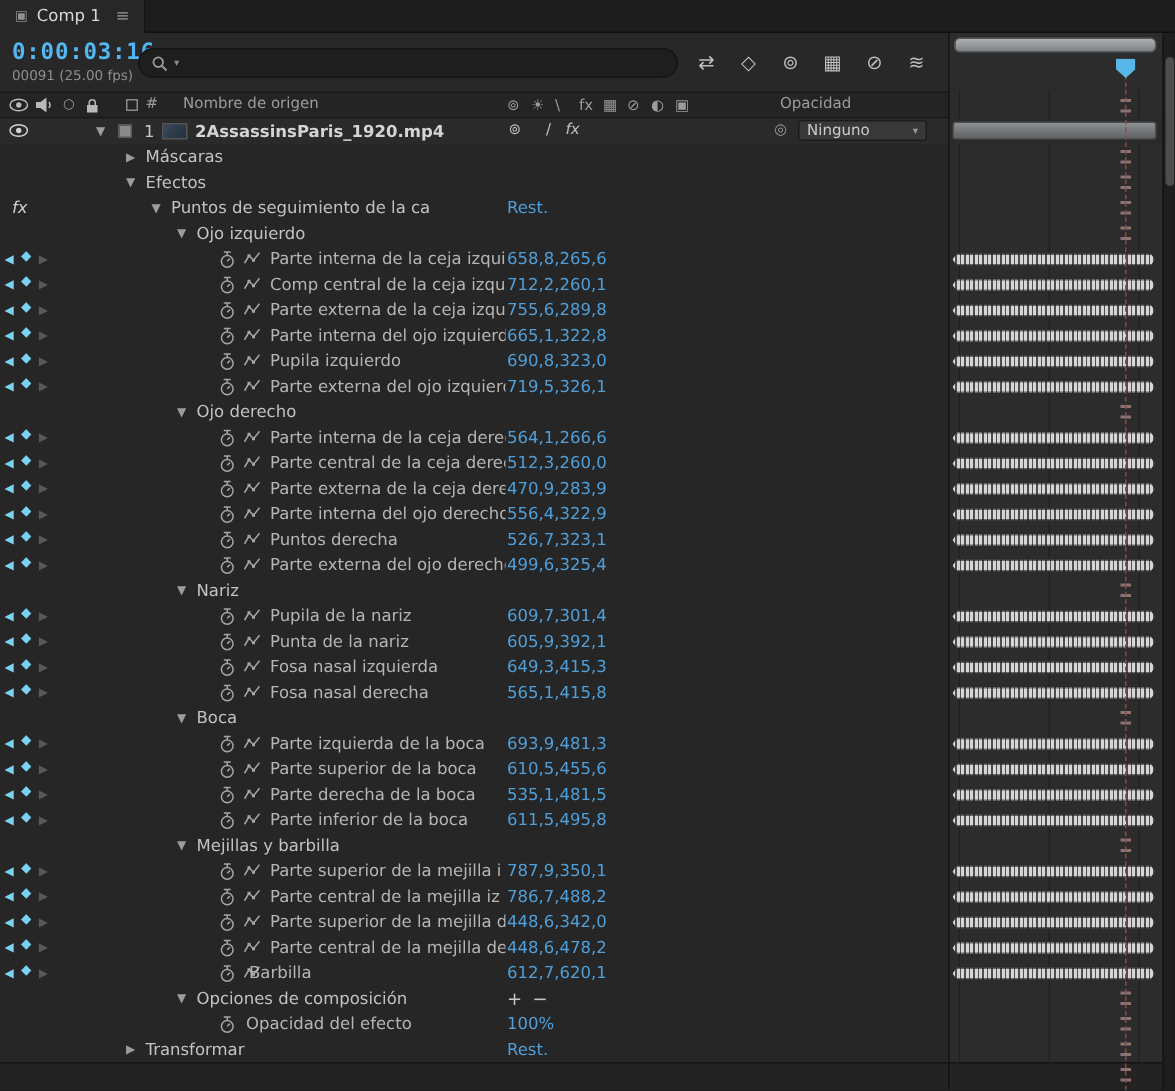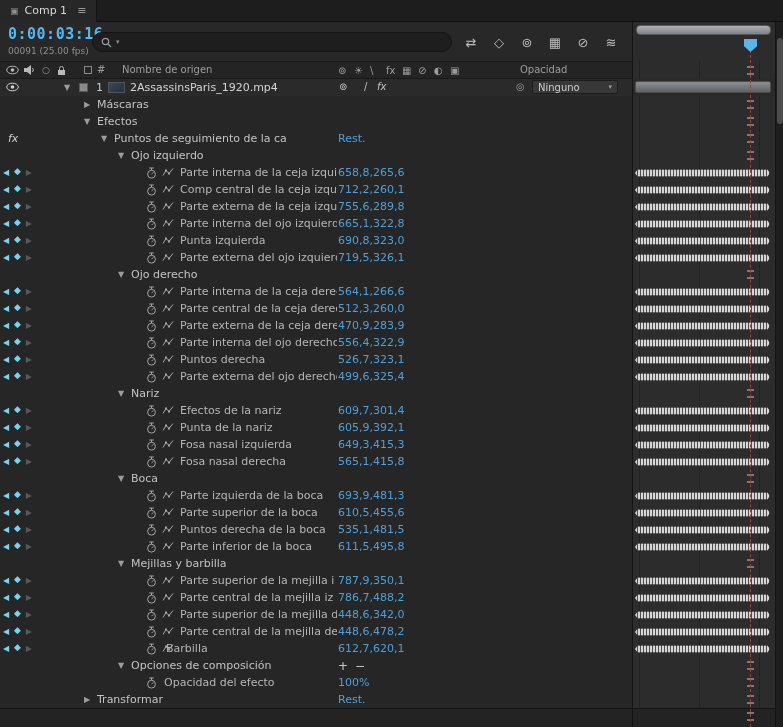--- a/index.html
+++ b/index.html
@@ -59,21 +59,21 @@
         box-shadow:inset 0 1px 0 rgba(30,30,30,.6), inset 0 -1px 0 rgba(30,30,30,.6);
         clip-path:polygon(0 50%,3px 0,calc(100% - 3px) 0,100% 50%,calc(100% - 3px) 100%,3px 100%)}
   .ibeam{position:absolute;width:7px;height:9px;border-top:2px solid #8d7272;border-bottom:2px solid #8d7272}
   .layerbar{position:absolute;left:2px;top:2px;width:136px;height:12px;border-radius:2px;background:linear-gradient(#8b8f92,#5f6366);border:1px solid #4a4e50}
 
   
   .layer-row{background:#2a2a2a}
   .lchip{position:absolute;left:79px;top:4px;width:9px;height:9px;background:#8a8a8a;border:1px solid #5a5a5a}
   .lnum{position:absolute;left:96px;top:2px;color:#c8c8c8}
   .thumb{position:absolute;left:108px;top:3px;width:17px;height:11px;background:linear-gradient(135deg,#3a4a5a,#22303e);border:1px solid #555}
-  .lname{position:absolute;left:130px;top:2px;color:#d4d4d4;font-weight:normal}
+  .lname{position:absolute;left:130px;top:2px;color:#d4d4d4;font-weight:bold}
   .sw{position:absolute;top:2px;font-size:10px;color:#c2c2c2}
   .swfx{font-style:italic}
   .pickwhip{position:absolute;left:516px;top:2px;color:#9a9a9a;font-size:10px}
   .parent-dd{position:absolute;left:532px;top:1px;width:86px;height:14px;background:#383838;border:1px solid #1c1c1c;border-radius:2px;color:#cccccc;font-size:10px;display:flex;align-items:center;justify-content:space-between;padding:0 5px}
   .dd-caret{font-size:7px;color:#9a9a9a}
 
   
   .cti{position:absolute;left:750px;top:50px;height:677px;width:0;border-left:1px dashed #9a443c;z-index:5}
   .playhead{position:absolute;left:744px;top:39px;width:13px;height:13px;background:#58b6e8;clip-path:polygon(0 0,100% 0,100% 55%,50% 100%,0 55%);z-index:6}
   .vscroll{position:absolute;left:775px;top:22px;width:8px;height:705px;background:#1e1e1e;border-left:1px solid #141414}
@@ -309,21 +309,21 @@
               <line x1="5.5" y1="1" x2="5.5" y2="3.2"></line>
               <circle cx="5.5" cy="7.2" r="3.9"></circle>
               <line x1="5.5" y1="7.2" x2="7.3" y2="5.4"></line>
             </g>
           </svg></span>
         <span class="icon-btn" style="left:162px"><svg width="12" height="10" viewBox="0 0 12 10">
             <polyline points="1,8.5 4,3.5 7,6.5 11,1.5" fill="none" stroke="#a6a6a6"></polyline>
             <rect x="3" y="2.5" width="2" height="2" fill="#a6a6a6"></rect>
             <rect x="6" y="5.5" width="2" height="2" fill="#a6a6a6"></rect>
           </svg></span>
-        <span class="plabel" style="left:180px">Punta izquierda</span>
+        <span class="plabel" style="left:180px">Pupila izquierdo</span>
         <span class="val">690,8,323,0</span>
         <div class="tlcell">
           <div class="kbar"></div>
         </div>
       </div>
       <div class="row" style="top: 249px;">
         <span class="kfnav">
           <span class="kfprev">◀</span>
           <span class="kfdot">◆</span>
           <span class="kfnext">▶</span>
@@ -523,21 +523,21 @@
               <line x1="5.5" y1="1" x2="5.5" y2="3.2"></line>
               <circle cx="5.5" cy="7.2" r="3.9"></circle>
               <line x1="5.5" y1="7.2" x2="7.3" y2="5.4"></line>
             </g>
           </svg></span>
         <span class="icon-btn" style="left:162px"><svg width="12" height="10" viewBox="0 0 12 10">
             <polyline points="1,8.5 4,3.5 7,6.5 11,1.5" fill="none" stroke="#a6a6a6"></polyline>
             <rect x="3" y="2.5" width="2" height="2" fill="#a6a6a6"></rect>
             <rect x="6" y="5.5" width="2" height="2" fill="#a6a6a6"></rect>
           </svg></span>
-        <span class="plabel" style="left:180px">Efectos de la nariz</span>
+        <span class="plabel" style="left:180px">Pupila de la nariz</span>
         <span class="val">609,7,301,4</span>
         <div class="tlcell">
           <div class="kbar"></div>
         </div>
       </div>
       <div class="row" style="top: 419px;">
         <span class="kfnav">
           <span class="kfprev">◀</span>
           <span class="kfdot">◆</span>
           <span class="kfnext">▶</span>
@@ -680,21 +680,21 @@
               <line x1="5.5" y1="1" x2="5.5" y2="3.2"></line>
               <circle cx="5.5" cy="7.2" r="3.9"></circle>
               <line x1="5.5" y1="7.2" x2="7.3" y2="5.4"></line>
             </g>
           </svg></span>
         <span class="icon-btn" style="left:162px"><svg width="12" height="10" viewBox="0 0 12 10">
             <polyline points="1,8.5 4,3.5 7,6.5 11,1.5" fill="none" stroke="#a6a6a6"></polyline>
             <rect x="3" y="2.5" width="2" height="2" fill="#a6a6a6"></rect>
             <rect x="6" y="5.5" width="2" height="2" fill="#a6a6a6"></rect>
           </svg></span>
-        <span class="plabel" style="left:180px">Puntos derecha de la boca</span>
+        <span class="plabel" style="left:180px">Parte derecha de la boca</span>
         <span class="val">535,1,481,5</span>
         <div class="tlcell">
           <div class="kbar"></div>
         </div>
       </div>
       <div class="row" style="top: 538px;">
         <span class="kfnav">
           <span class="kfprev">◀</span>
           <span class="kfdot">◆</span>
           <span class="kfnext">▶</span>

